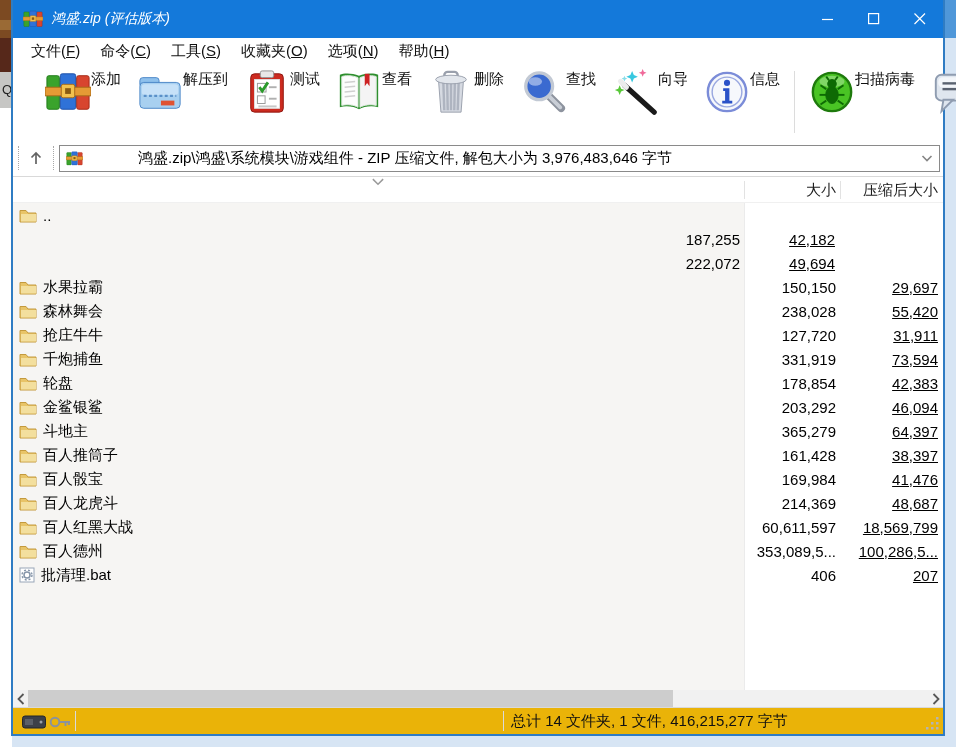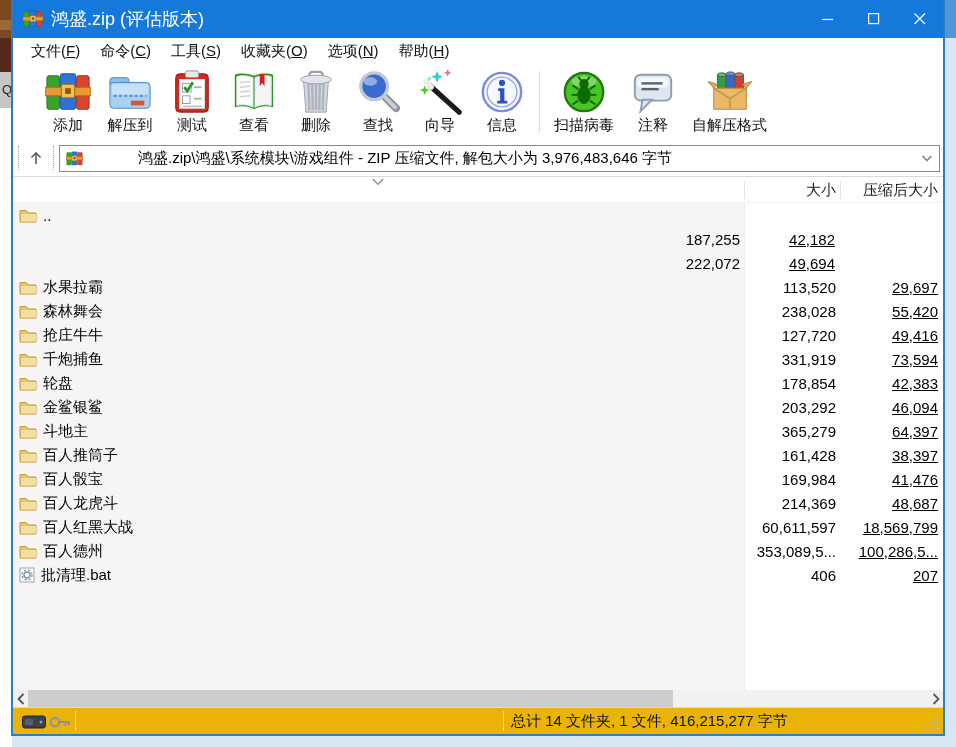--- a/index.html
+++ b/index.html
@@ -17,36 +17,36 @@
   .desk-right { right:0; top:0; width:11px; height:747px; background:#d7e5f4; }
   .desk-right-top { right:0; top:0; width:11px; height:38px; background:#4f97d9; }
 
   .window { position:absolute; left:11px; top:0; width:934px; height:736px;
     background:#fff; border:2px solid #2f7cc3; border-top:0; }
 
   
   .titlebar { left:0; top:0; right:0; height:38px; background:#1479da;
     display:flex; align-items:center; color:#fff; }
   .titlebar .app-ico { width:20px; height:20px; margin:0 8px 0 10px; }
-  .title-text { font-size:18px; }
+  .title-text { font-size:14px;font-style:italic; }
   .win-controls { margin-left:auto; display:flex; height:100%; }
   .win-btn { width:46px; height:100%; display:flex; align-items:center; justify-content:center; }
   .win-btn svg { display:block; }
 
   
   .menubar { left:0; top:38px; right:0; height:27px; background:#fff;
     display:flex; align-items:center; padding-left:8px; font-size:15px; color:#111; }
   .menu-item { padding:3px 10px; white-space:nowrap; }
   .menu-item u { text-decoration:underline; }
 
   
   .toolbar { left:0; top:65px; right:0; height:75px; background:#fff;
     display:flex; align-items:flex-start; padding:4px 0 0 24px; }
   .tb-grip { left:5px; top:71px; height:62px; width:0; border-left:1px dotted #a8a8a8; }
-  .tb-btn { display:flex; flex-direction:column; align-items:center; padding:0 8px;
+  .tb-btn { display:flex; padding:0 8px;
     font-size:15px; color:#111; }
   .tb-btn svg { width:46px; height:46px; }
   .tb-btn .tb-label { margin-top:1px; white-space:nowrap; }
   .tb-sep { width:0; border-left:1px solid #dcdcdc; height:62px; margin:2px 6px 0 6px; }
 
   
   .addr-row { left:0; top:140px; right:0; height:36px; background:#fff; }
   .addr-grip1 { left:5px; top:146px; height:24px; width:0; border-left:1px dotted #a8a8a8; }
   .addr-grip2 { left:40px; top:146px; height:24px; width:0; border-left:1px dotted #a8a8a8; }
   .up-btn { left:10px; top:145px; width:26px; height:26px; display:flex;
@@ -419,42 +419,42 @@
       <div class="cell-num cell-size">222,072</div>
       <div class="cell-num cell-packed">49,694</div>
     </div>
         <div class="file-row">
       <div class="cell-name">
         <svg width="18" height="15">
               <use href="#i-folder"></use>
             </svg>
         <span>水果拉霸</span>
       </div>
-      <div class="cell-num cell-size">113,520</div>
+      <div class="cell-num cell-size">150,150</div>
       <div class="cell-num cell-packed">29,697</div>
     </div>
         <div class="file-row">
       <div class="cell-name">
         <svg width="18" height="15">
               <use href="#i-folder"></use>
             </svg>
         <span>森林舞会</span>
       </div>
       <div class="cell-num cell-size">238,028</div>
       <div class="cell-num cell-packed">55,420</div>
     </div>
         <div class="file-row">
       <div class="cell-name">
         <svg width="18" height="15">
               <use href="#i-folder"></use>
             </svg>
         <span>抢庄牛牛</span>
       </div>
       <div class="cell-num cell-size">127,720</div>
-      <div class="cell-num cell-packed">49,416</div>
+      <div class="cell-num cell-packed">31,911</div>
     </div>
         <div class="file-row">
       <div class="cell-name">
         <svg width="18" height="15">
               <use href="#i-folder"></use>
             </svg>
         <span>千炮捕鱼</span>
       </div>
       <div class="cell-num cell-size">331,919</div>
       <div class="cell-num cell-packed">73,594</div>

